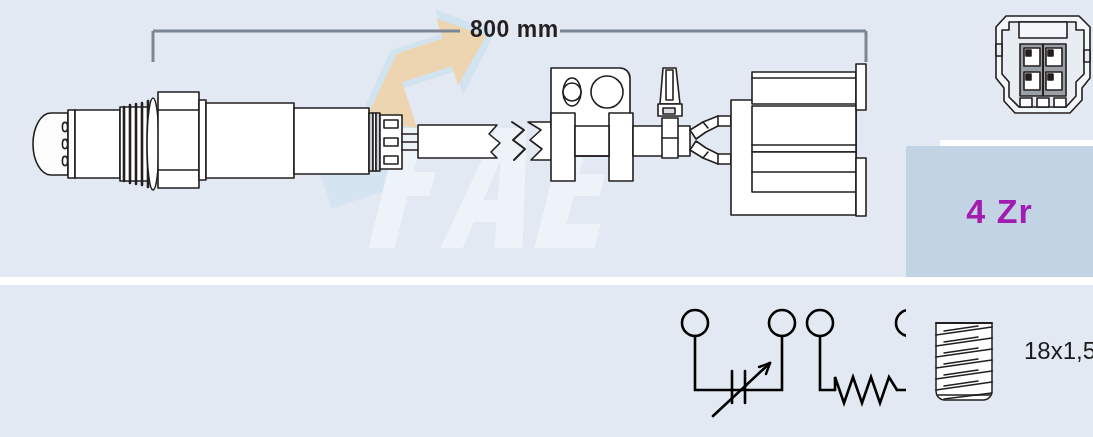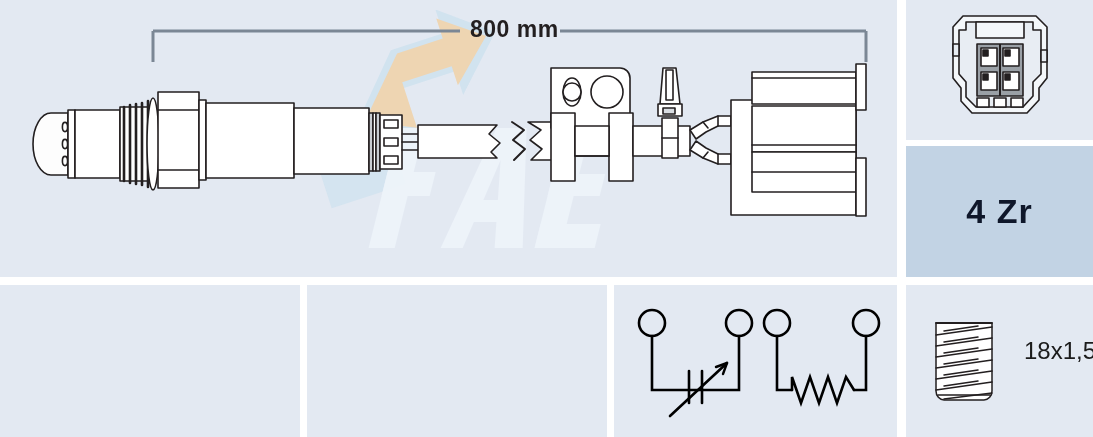--- a/index.html
+++ b/index.html
@@ -4,21 +4,21 @@
 <style>
   html,body{margin:0;padding:0;background:#ffffff;}
   body{
     width:1093px;height:437px;
     font-family:"Liberation Sans", sans-serif;
     position:relative;overflow:hidden;
   }
   .sheet{position:absolute;left:0;top:0;width:1093px;height:437px;background:#ffffff;}
 
   
-  .panel{position:absolute;background:#e3e9f2;overflow:hidden;}
+  .panel{position:absolute;background:#e3e9f2;overflow:hidden;padding-left:43px;}
   .panel.dark{background:#c2d3e4;}
 
   #panel-main      {left:0;   top:0;   width:897px; height:277px;}
   #panel-connector {left:906px;top:0;   width:187px; height:140px;}
   #panel-sensortype{left:906px;top:146px;width:187px;height:131px;}
   #panel-blank-1   {left:0;   top:285px;width:300px; height:152px;}
   #panel-blank-2   {left:307px;top:285px;width:300px; height:152px;}
   #panel-circuit   {left:614px;top:285px;width:283px; height:152px;}
   #panel-thread    {left:906px;top:285px;width:187px; height:152px;text-decoration:underline;}
 
@@ -28,21 +28,21 @@
 
   
   .dim-label{
     position:absolute;left:470px;top:16px;
     font-size:23px;font-weight:bold;color:#231f20;
     letter-spacing:.5px;white-space:nowrap;
   }
   .zr-label{
     position:absolute;left:0;top:0;width:187px;height:131px;
     display:flex;align-items:center;justify-content:center;
-    font-size:34px;font-weight:bold;color:#0f172a;letter-spacing:1px;
+    font-size:34px;font-weight:bold;color:#a21caf;letter-spacing:1px;
   }
   .thread-label{
     position:absolute;left:118px;top:52px;
     font-size:24px;color:#1b1b1b;white-space:nowrap;
   }
   svg{display:block;}
 </style>
 </head>
 <body>
 

